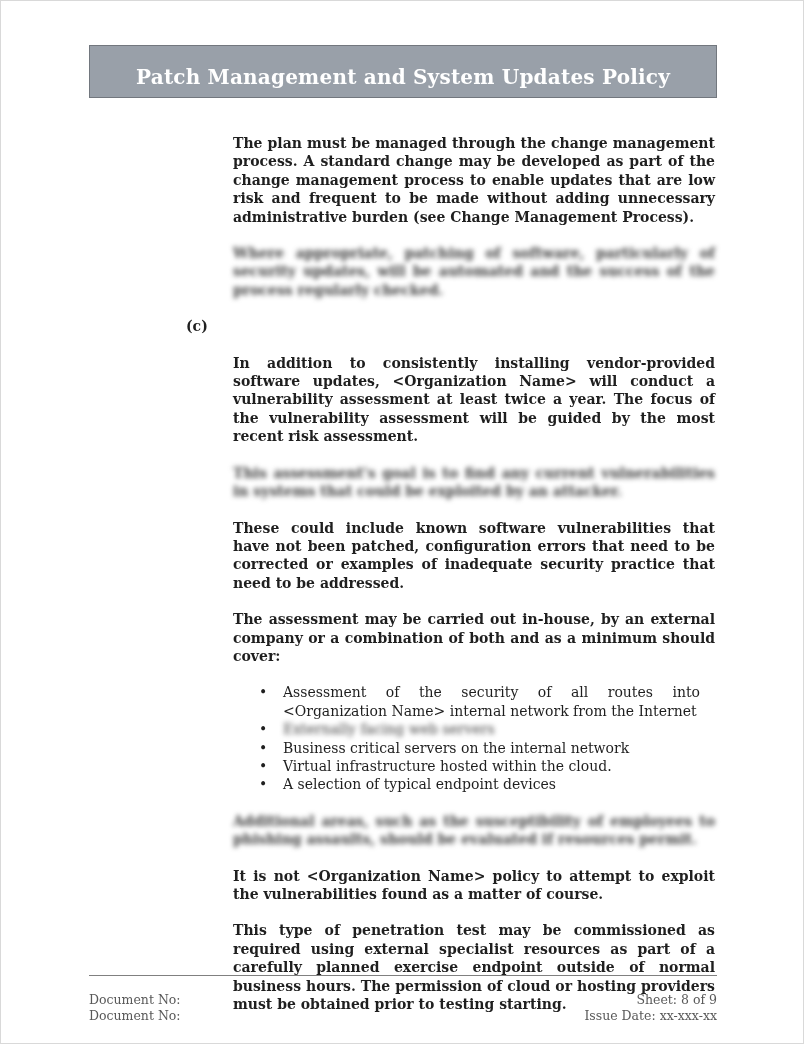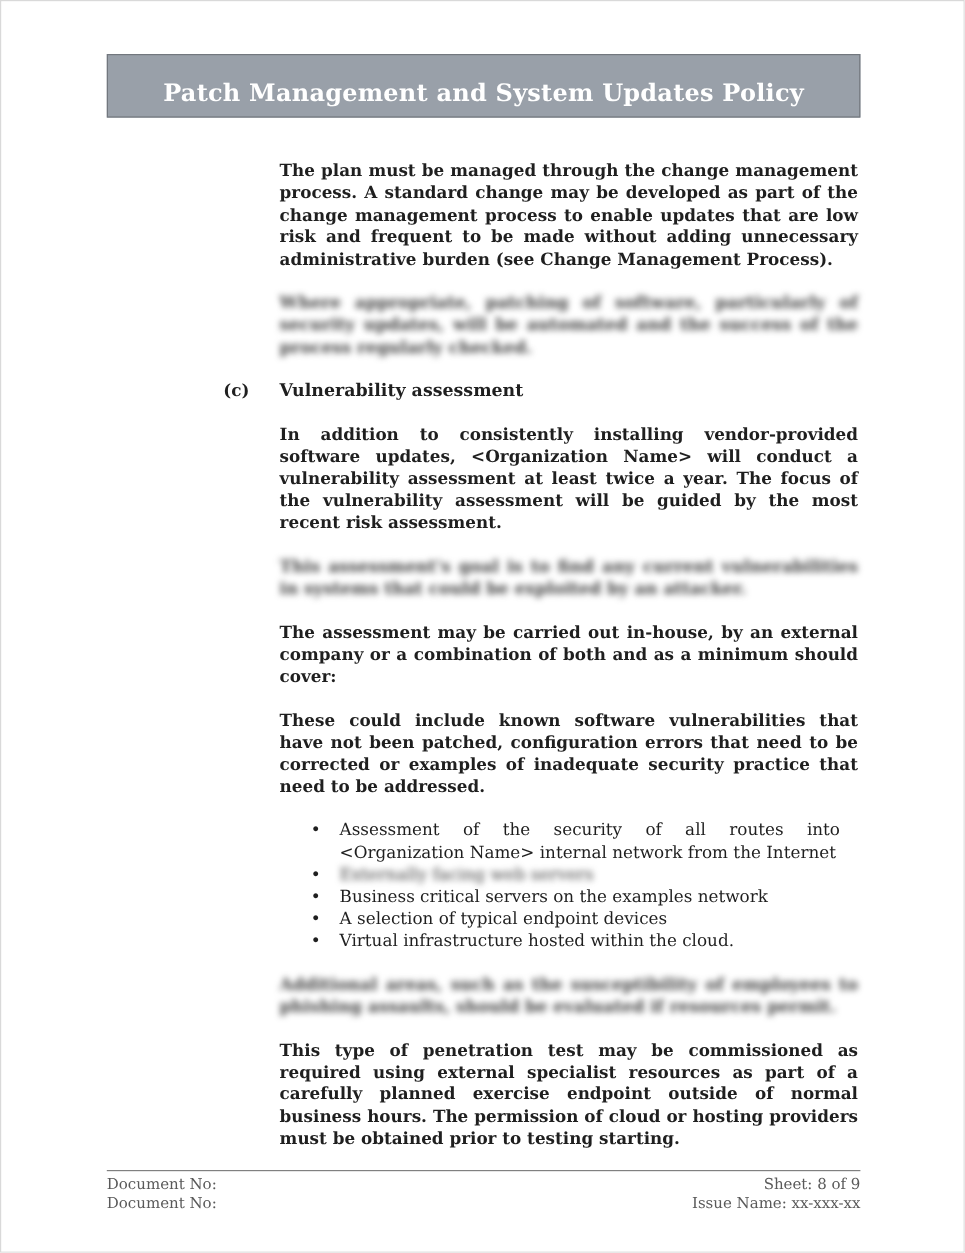--- a/index.html
+++ b/index.html
@@ -80,21 +80,21 @@
     left: -24px;
     top: 0;
     font-size: 14px;
   }
   
   .footer {
     position: absolute;
     left: 88px; top: 974px;
     width: 628px;
     border-top: 1px solid #808080;
-    padding-top: 3px;
+    padding-top: 16px;
     display: flex;
     justify-content: space-between;
     font-size: 12.5px;
     line-height: 15.5px;
     color: #595959;
   }
   .footer-right { text-align: right; }
 </style>
 </head>
 <body>
@@ -106,50 +106,50 @@
   </div>
 
   <div class="content">
 
     <p class="para">The plan must be managed through the change management process. A standard change may be developed as part of the change management process to enable updates that are low risk and frequent to be made without adding unnecessary administrative burden (see Change Management Process).</p>
 
     <p class="para blurred">Where appropriate, patching of software, particularly of security updates, will be automated and the success of the process regularly checked.</p>
 
     <div class="heading-row">
       <span class="h-label">(c)</span>
-      <h2 class="h-title">Vulnerability assessment</h2>
     </div>
 
     <p class="para">In addition to consistently installing vendor-provided software updates, &lt;Organization Name&gt; will conduct a vulnerability assessment at least twice a year. The focus of the vulnerability assessment will be guided by the most recent risk assessment.</p>
 
     <p class="para blurred">This assessment's goal is to find any current vulnerabilities in systems that could be exploited by an attacker.</p>
 
+    <p class="para">These could include known software vulnerabilities that have not been patched, configuration errors that need to be corrected or examples of inadequate security practice that need to be addressed.</p>
+
     <p class="para">The assessment may be carried out in-house, by an external company or a combination of both and as a minimum should cover:</p>
-
-    <p class="para">These could include known software vulnerabilities that have not been patched, configuration errors that need to be corrected or examples of inadequate security practice that need to be addressed.</p>
 
     <ul class="bullets">
       <li><span>Assessment of the security of all routes into &lt;Organization Name&gt; internal network from the Internet</span></li>
       <li><span class="blurred">Externally facing web servers</span></li>
-      <li><span>Business critical servers on the examples network</span></li>
+      <li><span>Business critical servers on the internal network</span></li>
+      <li><span>Virtual infrastructure hosted within the cloud.</span></li>
       <li><span>A selection of typical endpoint devices</span></li>
-      <li><span>Virtual infrastructure hosted within the cloud.</span></li>
     </ul>
 
     <p class="para blurred">Additional areas, such as the susceptibility of employees to phishing assaults, should be evaluated if resources permit.</p>
 
+    <p class="para">It is not &lt;Organization Name&gt; policy to attempt to exploit the vulnerabilities found as a matter of course.</p>
 
     <p class="para">This type of penetration test may be commissioned as required using external specialist resources as part of a carefully planned exercise endpoint outside of normal business hours. The permission of cloud or hosting providers must be obtained prior to testing starting.</p>
 
   </div>
 
   <div class="footer">
     <div class="footer-left">
       <div>Document No:</div>
       <div>Document No:</div>
     </div>
     <div class="footer-right">
       <div>Sheet: 8 of 9</div>
-      <div>Issue Name: xx-xxx-xx</div>
+      <div>Issue Date: xx-xxx-xx</div>
     </div>
   </div>
 
 </div>
 
 </body></html>

